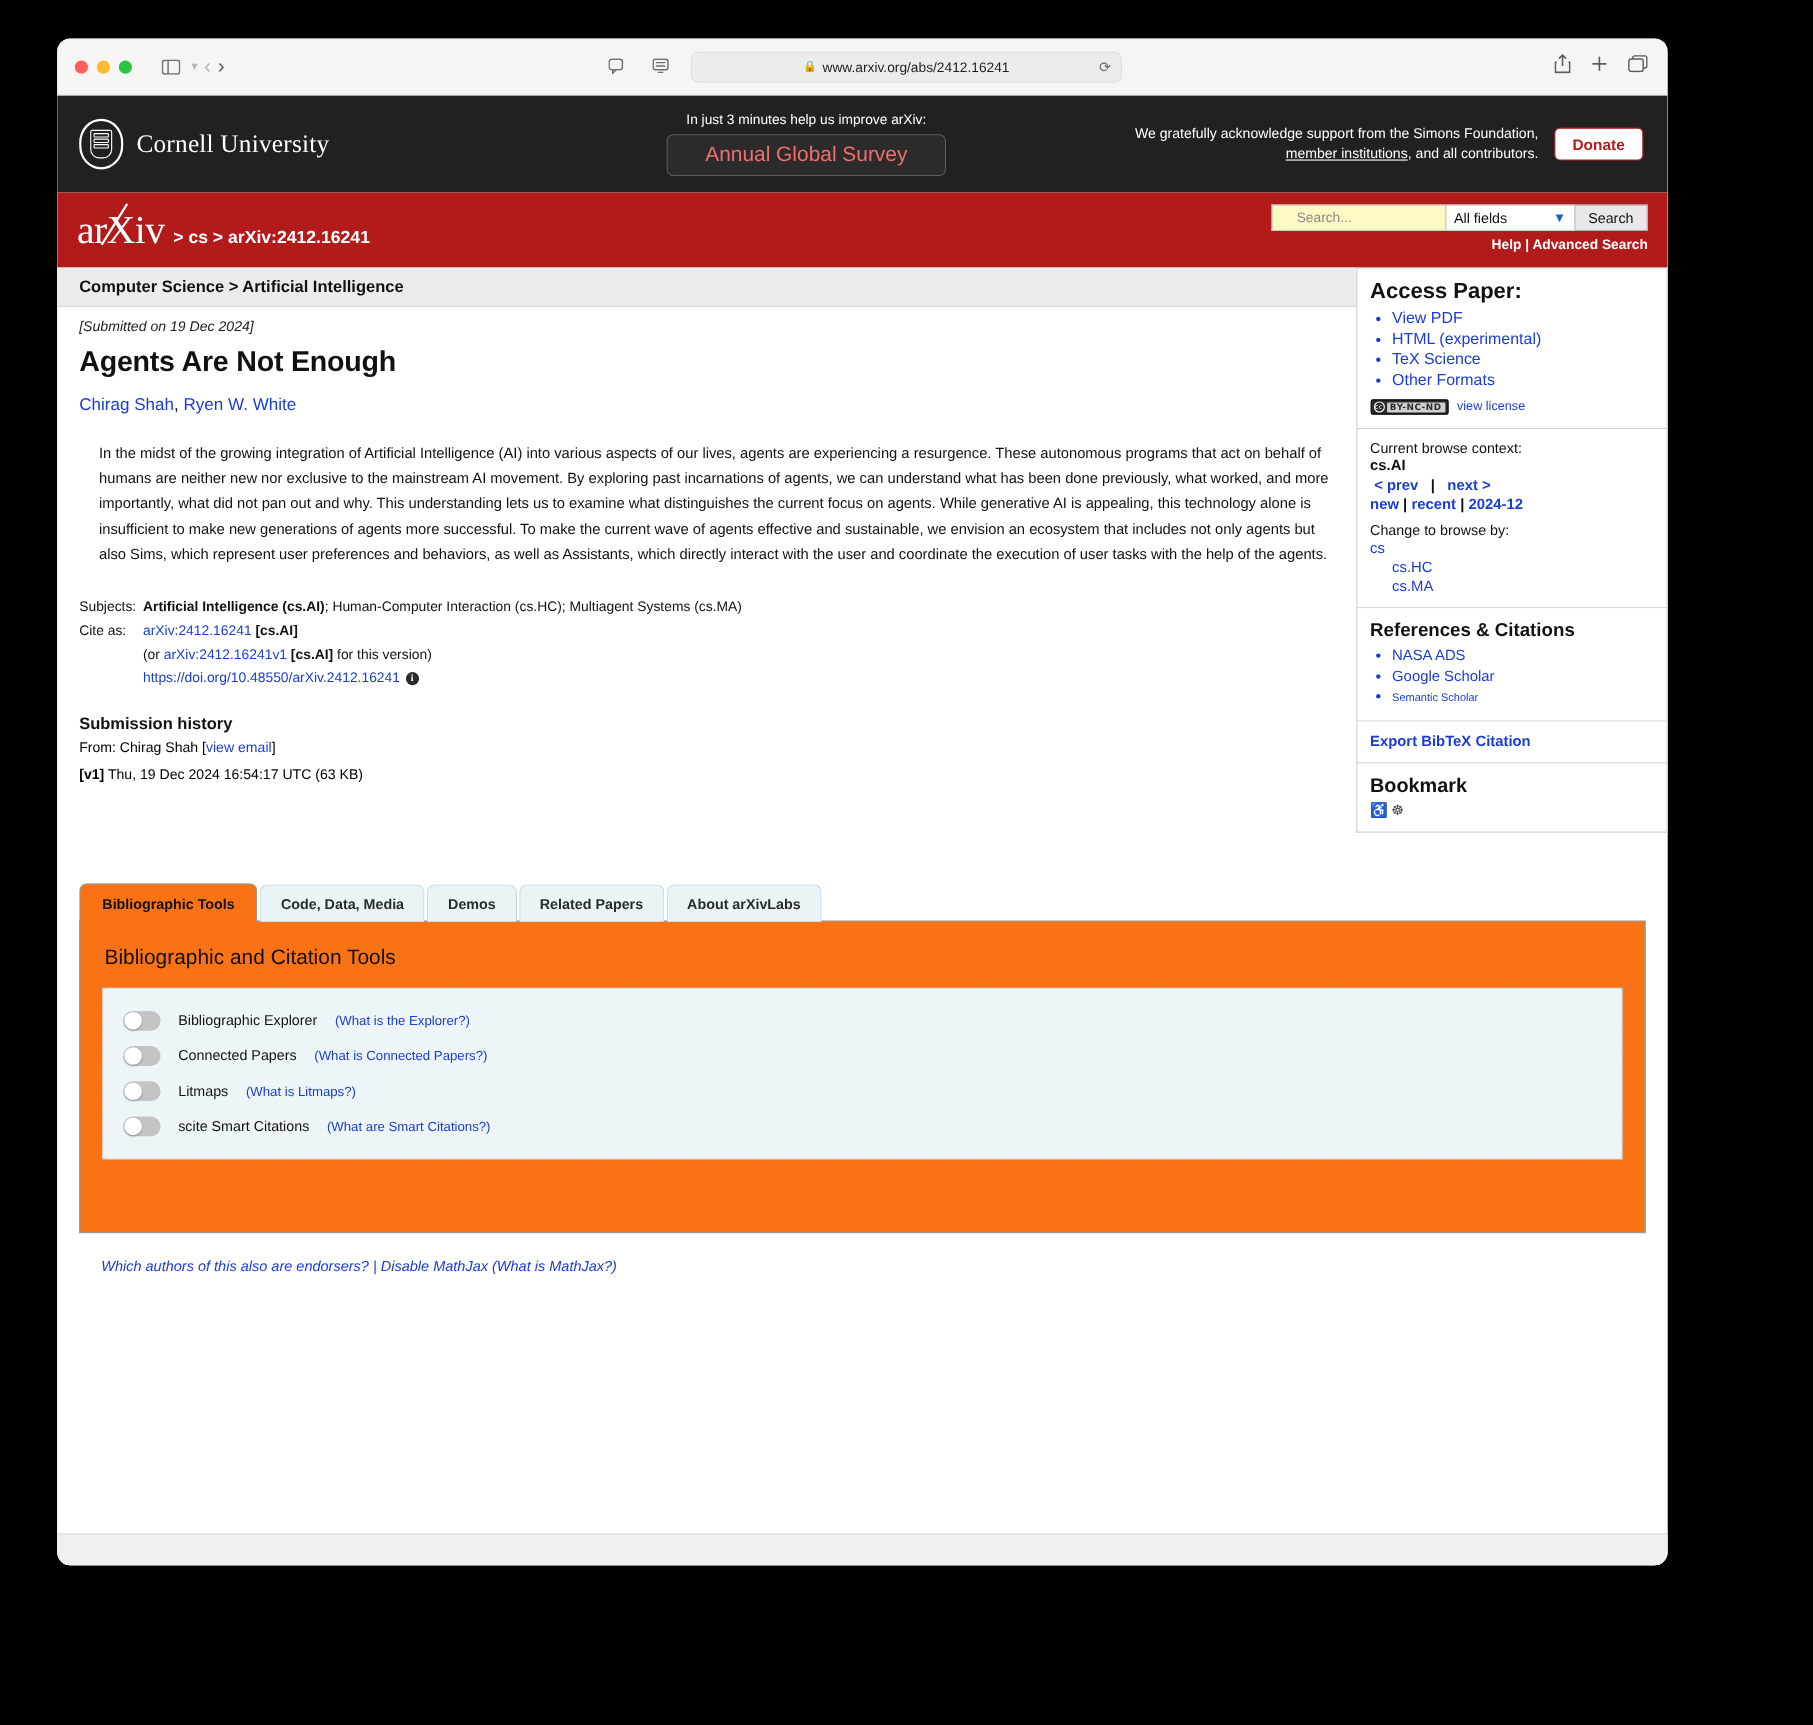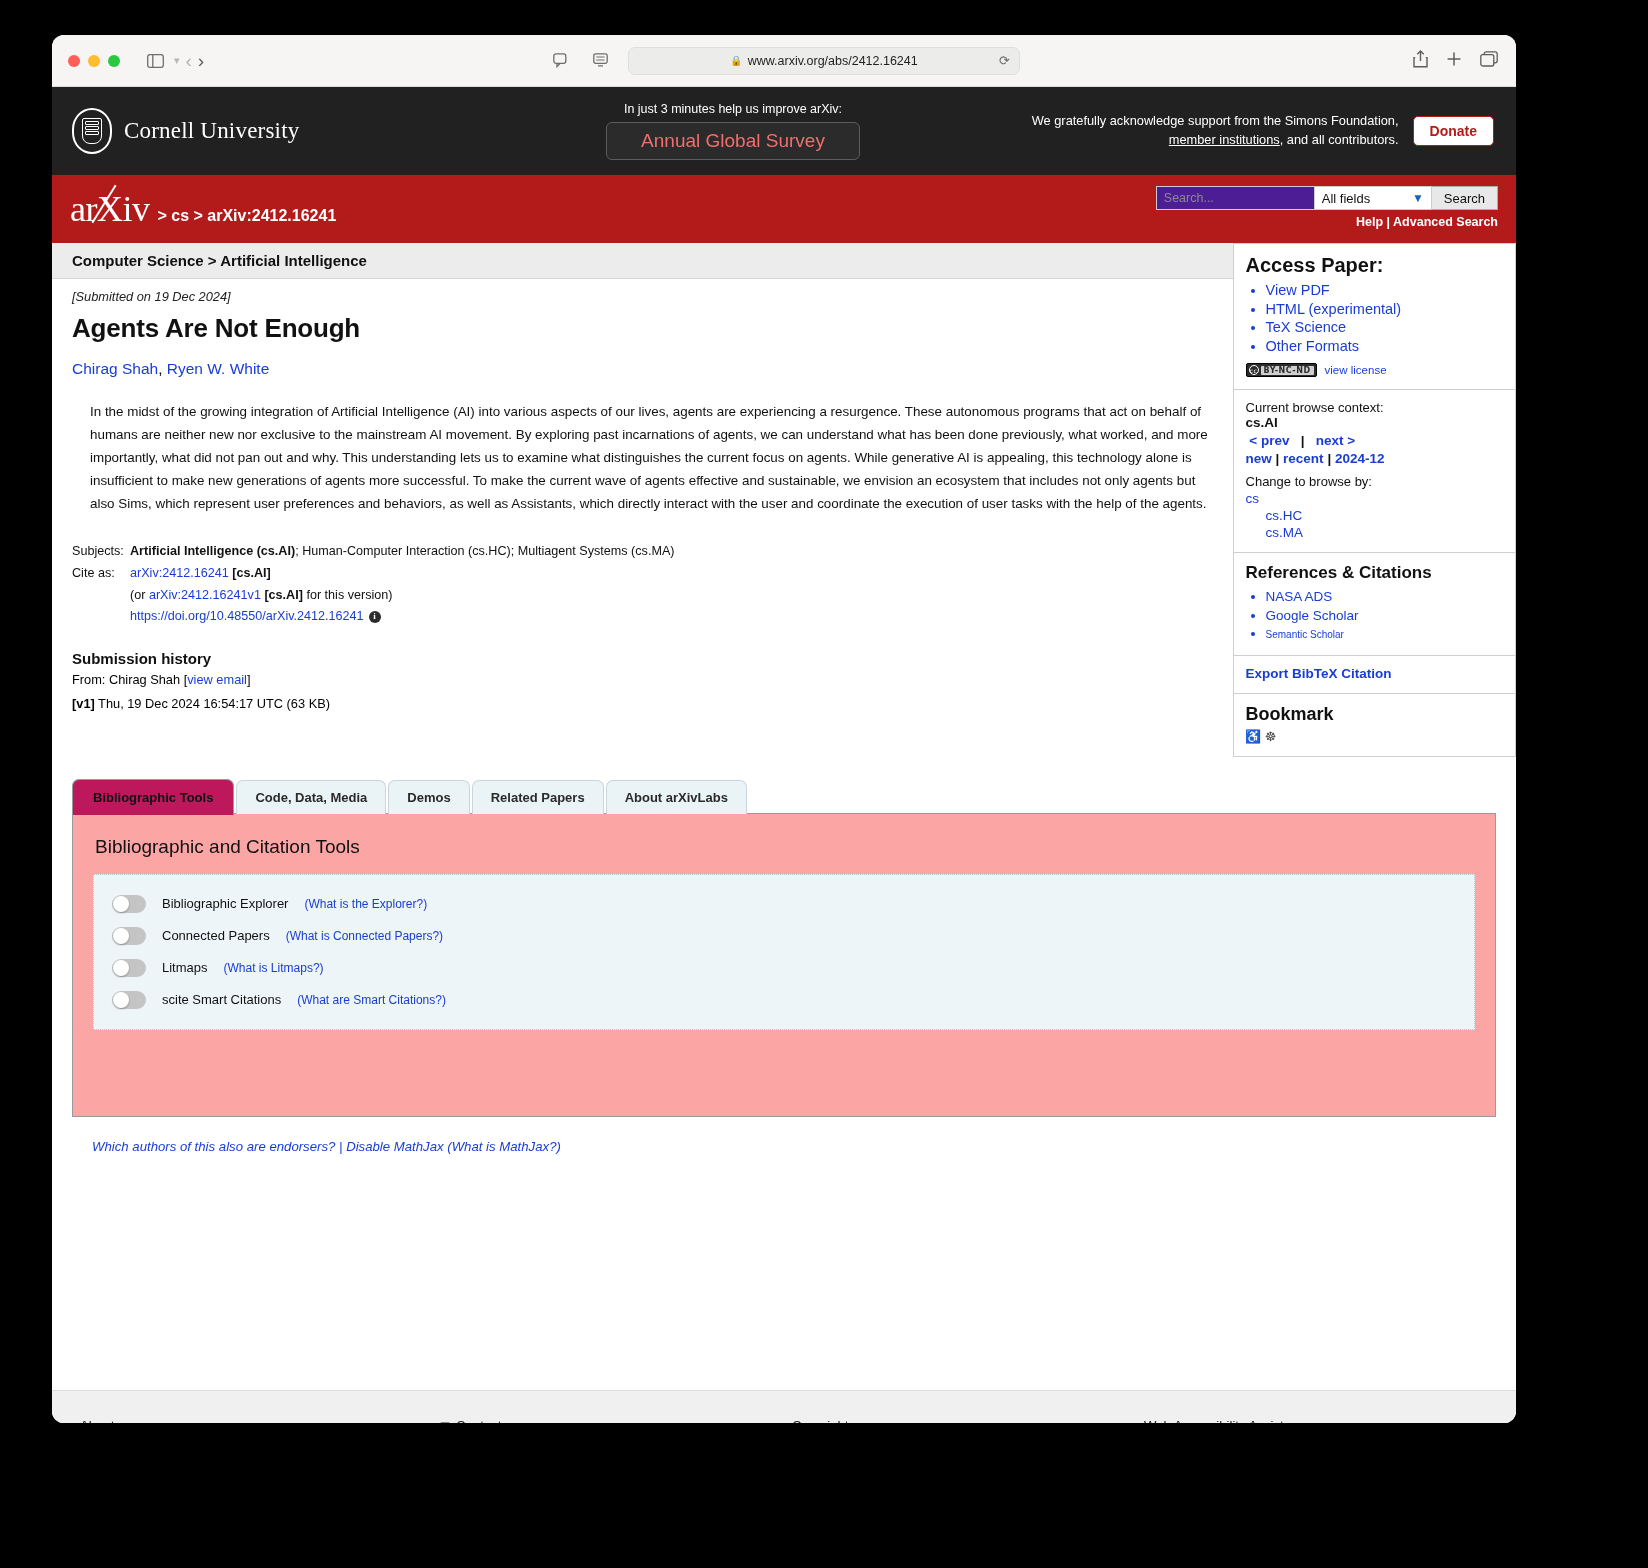--- a/index.html
+++ b/index.html
@@ -175,23 +175,23 @@
     color: #ffffff; font-size: 16px; font-weight: bold;
   }
   .search-zone {
     position: absolute; right: 18px; top: 11px;
     display: flex; flex-direction: column; align-items: flex-end; gap: 5px;
   }
   .search-row { display: flex; }
   .search-input {
     width: 158px; height: 24px;
     border: 1px solid #cccccc; border-right: none;
-    background: #4c1d95;
+    background: #fef9c3;
     font-size: 12.5px;
-    padding: 0 7px;
+    padding: 0 22px;
     color: #8a8a8a;
     display: flex; align-items: center;
   }
   .search-select {
     width: 118px; height: 24px;
     background: #ffffff;
     border: 1px solid #cccccc;
     display: flex; align-items: center; justify-content: space-between;
     padding: 0 7px;
     font-size: 13px; color: #111;
@@ -294,31 +294,32 @@
     background: #eaf3f6;
     border: 1px solid #c9d6da;
     border-bottom: none;
     border-radius: 7px 7px 0 0;
     padding: 9px 18px;
     font-size: 13px; font-weight: bold; color: #2a2a2a;
     margin-right: 2px;
     position: relative;
   }
   .tab.active {
-    background: #be185d;
+    background: #f97316;
     border-color: #9a9a9a;
     color: #111;
     z-index: 2;
     margin-bottom: -1px;
     padding: 10px 20px;
+    margin-top: 24px;
   }
   .panel {
     border: 1px solid #9a9a9a;
-    background: #fca5a5;
-    padding: 22px 20px 34px 20px;
+    background: #f97316;
+    padding: 22px 20px 14px 20px;
     margin-top: -1px;
   }
   .panel-h { font-size: 19px; color: #111; margin: 0 0 16px 2px; }
   .tools-box {
     background: #eef5f8;
     border: 1px dotted #b6c7cd;
     padding: 13px 0 13px 0;
   }
   .tool-row {
     display: flex; align-items: center; gap: 16px;

